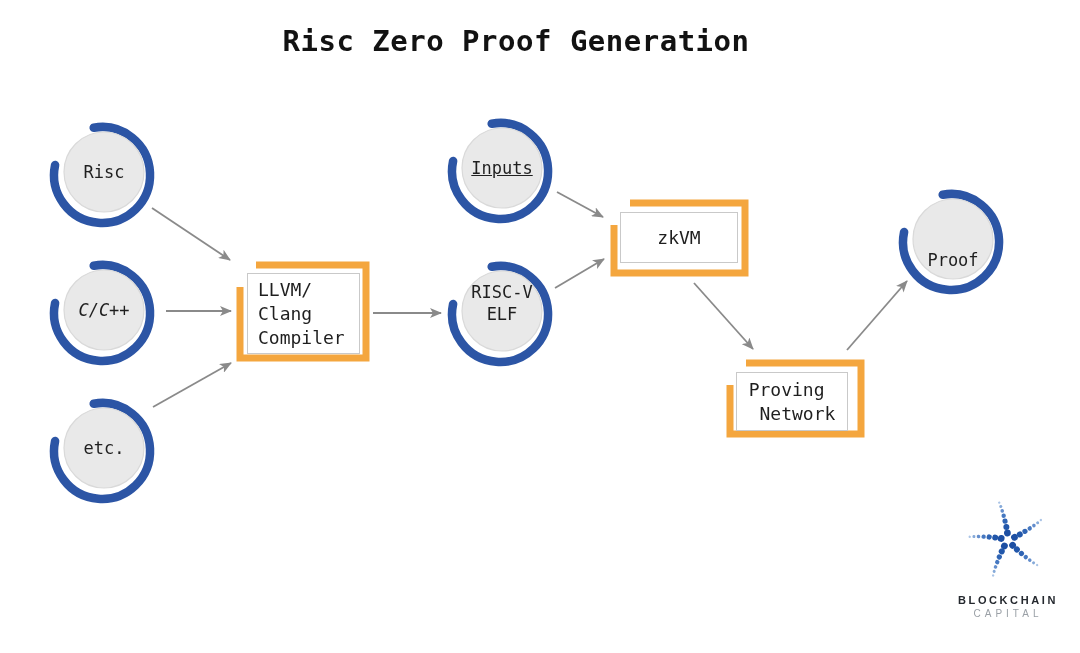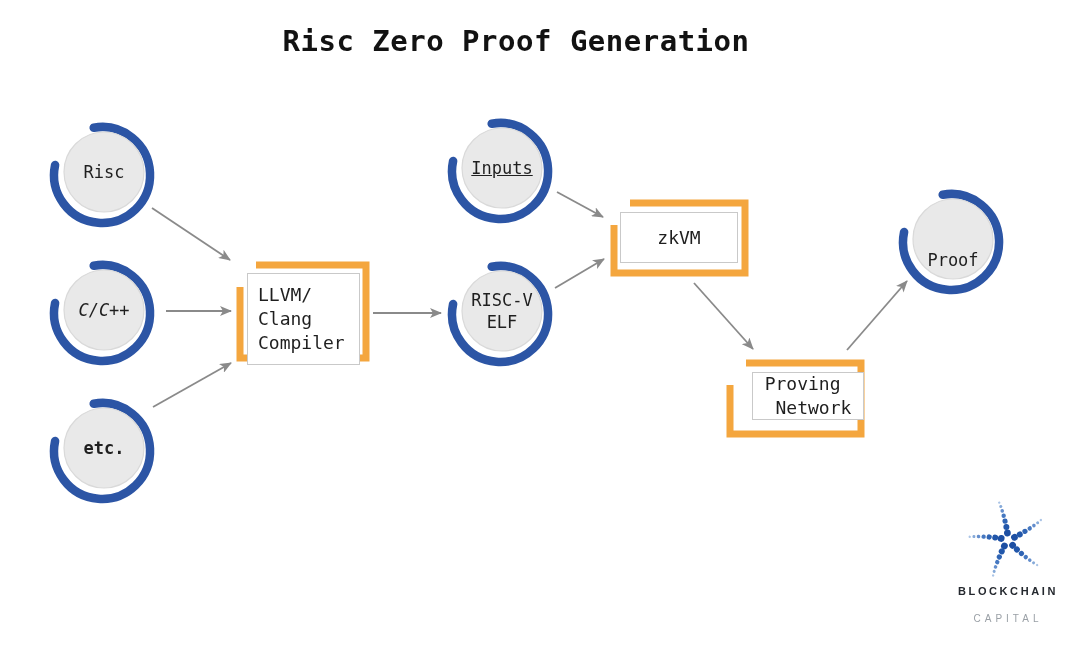--- a/index.html
+++ b/index.html
@@ -39,23 +39,23 @@
   .caption{position:absolute;left:550px;top:618px;transform:translateX(-50%);
            font-family:"Liberation Sans",sans-serif;font-size:16px;font-weight:700;
            color:var(--caption-text);white-space:nowrap;}
 
   
   .logo{position:absolute;left:948px;top:496px;width:120px;text-align:center;}
   .star{display:block;margin:0 auto;}
   .d1{fill:#1d4fa3;} .d2{fill:#2257aa;} .d3{fill:#2f64b4;} .d4{fill:#4678c1;}
   .d5{fill:#648ecd;} .d6{fill:#86aad9;} .d7{fill:#aac4e6;}
   .logo-line1{font-family:"Liberation Sans",sans-serif;font-size:11px;font-weight:700;
-              letter-spacing:2.6px;color:var(--logo-dark);margin-top:1px;}
+              letter-spacing:2.6px;color:var(--logo-dark);margin-top:10px;}
   .logo-line2{font-family:"Liberation Sans",sans-serif;font-size:10px;font-weight:400;
-              letter-spacing:4px;color:var(--logo-gray);margin-top:16px;}
+              letter-spacing:4px;color:var(--logo-gray);margin-top:2px;}
 </style>
 </head>
 <body>
 
 <div class="canvas">
 
   <svg class="layer" width="1080" height="653" viewBox="0 0 1080 653">
     <defs>
       <marker id="ah" viewBox="0 0 12 10" markerWidth="12" markerHeight="10" refX="11" refY="5" orient="auto" markerUnits="userSpaceOnUse">
         <path class="ah" d="M0,0 L12,5 L0,10 L3,5 Z"></path>
@@ -96,38 +96,38 @@
     <line class="arrow" x1="153" y1="407" x2="231" y2="363" marker-end="url(#ah)"></line>
     <line class="arrow" x1="373" y1="313" x2="441" y2="313" marker-end="url(#ah)"></line>
     <line class="arrow" x1="557" y1="192" x2="603" y2="217" marker-end="url(#ah)"></line>
     <line class="arrow" x1="555" y1="288" x2="604" y2="259" marker-end="url(#ah)"></line>
     <line class="arrow" x1="694" y1="283" x2="753" y2="349" marker-end="url(#ah)"></line>
     <line class="arrow" x1="847" y1="350" x2="907" y2="281" marker-end="url(#ah)"></line>
   </svg>
 
   <div class="title">Risc Zero Proof Generation</div>
 
-  <div class="box left-align" style="left:247px;top:273px;width:113px;height:92px;">
+  <div class="box left-align" style="left:247px;top:273px;width:113px;height:81px;">
     <div class="lbl">LLVM/
 Clang
 Compiler</div>
   </div>
   <div class="box centered" style="left:620px;top:212px;width:118px;height:51px;">
     <div class="lbl">zkVM</div>
   </div>
-  <div class="box centered left-lines" style="left:752px;top:372px;width:112px;height:48px;">
+  <div class="box centered left-lines" style="left:736px;top:372px;width:112px;height:59px;">
     <div class="lbl">Proving
  Network</div>
   </div>
 
   <div class="clabel" style="left:104px;top:172px;">Risc</div>
   <div class="clabel" style="left:104px;top:310px;font-style:italic;">C/C++</div>
-  <div class="clabel" style="left:104px;top:448px;font-weight:bold;">etc.</div>
+  <div class="clabel" style="left:104px;top:448px;">etc.</div>
   <div class="clabel" style="left:502px;top:168px;text-decoration:underline;">Inputs</div>
-  <div class="clabel" style="left:502px;top:311px;">RISC-V
+  <div class="clabel" style="left:502px;top:303px;">RISC-V
 ELF</div>
   <div class="clabel" style="left:953px;top:239px;margin-top:21px;">Proof</div>
 
   <div class="logo">
     <svg class="star" width="120" height="88" viewBox="-60 -44 120 88">
       <g transform="rotate(-95)">
         <circle cx="7" cy="0" r="3.4" class="d1"></circle>
           <circle cx="13" cy="-0.5" r="3" class="d2"></circle>
         <circle cx="19" cy="-1.3" r="2.6" class="d3"></circle>
           <circle cx="24.5" cy="-2.2" r="2.2" class="d4"></circle>

